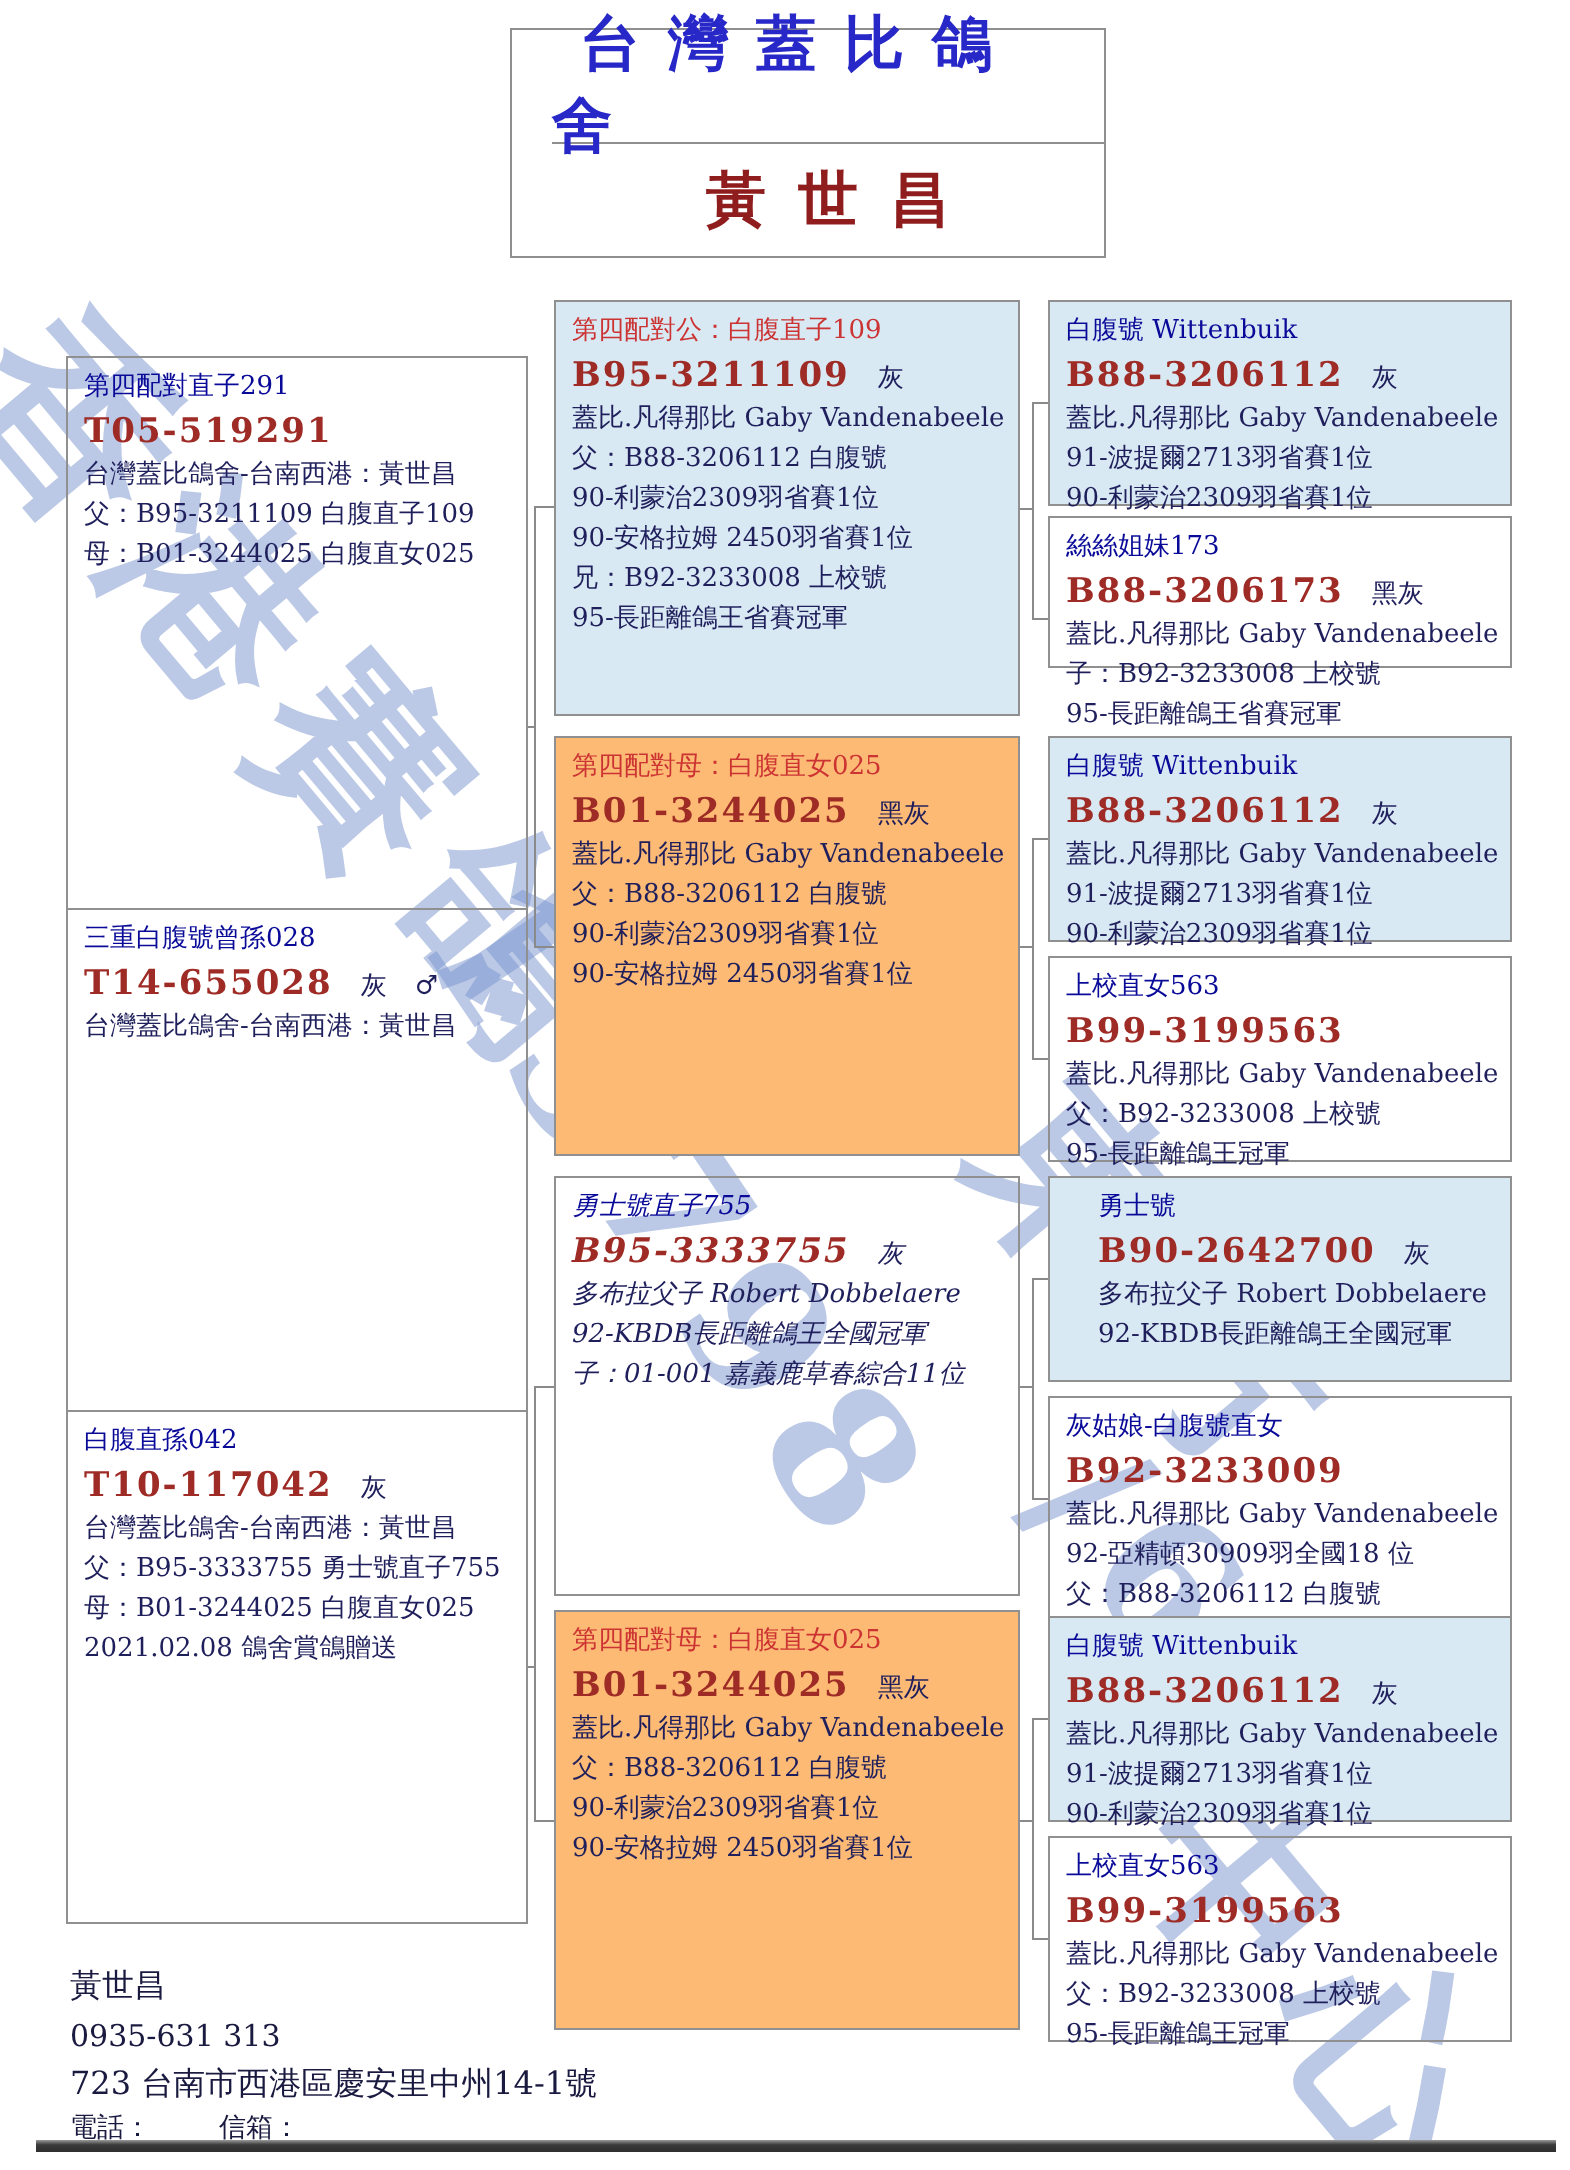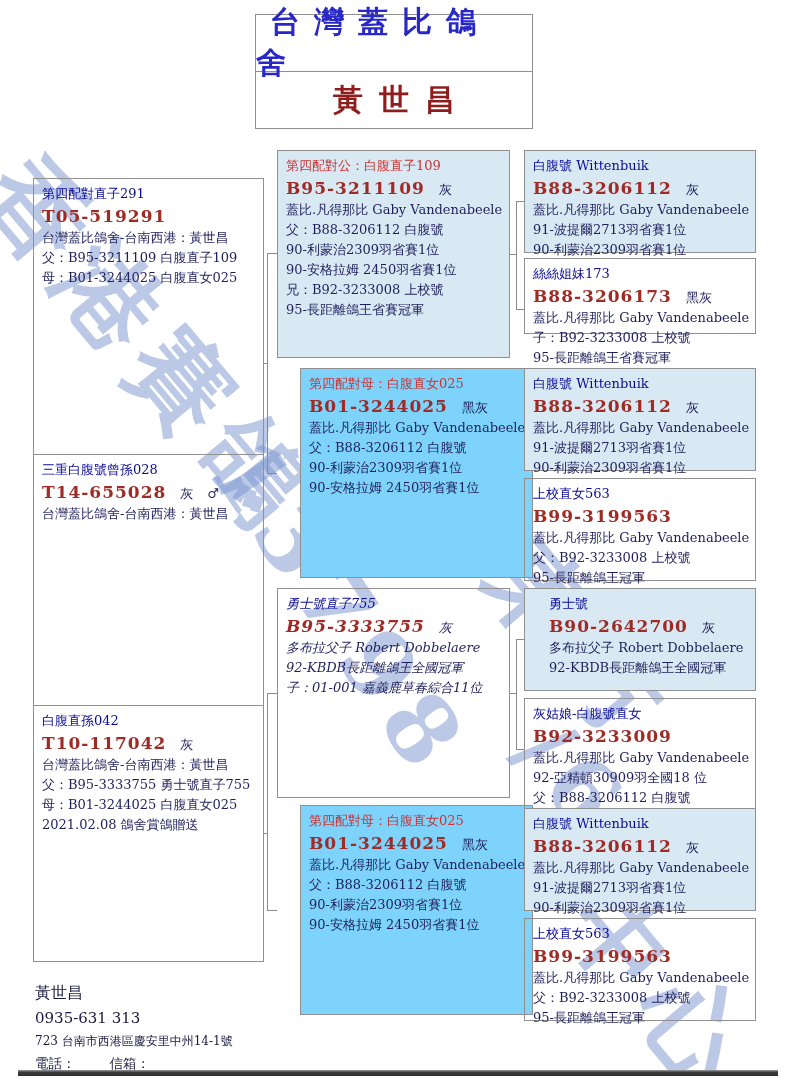--- a/index.html
+++ b/index.html
@@ -2,46 +2,46 @@
 <html><head>
 <meta charset="utf-8">
 <style>
   html,body{margin:0;padding:0;}
   body{
     width:785px;height:1085px;position:relative;background:#ffffff;
     font-family:"DejaVu Serif","Liberation Serif",serif;
     overflow:hidden;
   }
   
-  .hdr{position:absolute;left:255px;top:14px;width:276px;border:1px solid #8f8f8f;background:#ffffff;z-index:3;}
+  .hdr{position:absolute;left:255px;top:14px;width:276px;border:1px solid #8f8f8f;background:#ffffff;z-index:3;padding-left:20px;}
   .hdr-cell{height:56px;display:flex;align-items:center;justify-content:center;font-weight:bold;}
   .hdr-loft{font-size:30px;letter-spacing:14px;color:#2828c8;border-bottom:1px solid #8f8f8f;text-indent:14px;}
   .hdr-owner{font-size:30px;letter-spacing:16px;color:#8f1d1d;text-indent:16px;}
   
   .box{position:absolute;border:1px solid #909090;box-sizing:border-box;
        padding:5px 8px;font-size:13px;line-height:20px;color:#1f1f5c;z-index:2;}
   .bg-blue{background:#d9e9f3;}
-  .bg-pink{background:#7dd3fc;margin-left:23px;}
+  .bg-pink{background:#fdba74;}
   .bg-trans{background:transparent;}
   .btitle{color:#0a0a99;white-space:nowrap;}
   .btitle.red{color:#cc3333;}
   .ringline{white-space:nowrap;height:24px;line-height:24px;}
   .ring{color:#9e2b25;font-weight:bold;font-size:17px;letter-spacing:1px;}
   .note{color:#1f1f5c;font-size:13px;margin-left:14px;}
   .lines div{white-space:nowrap;}
   
   .cl{position:absolute;background:#8a8a8a;z-index:1;}
   
   .wm{position:absolute;z-index:1;color:rgba(120,148,205,0.50);font-weight:bold;
       font-size:100px;letter-spacing:12px;white-space:nowrap;transform-origin:left top;pointer-events:none;}
   
   .contact{position:absolute;left:35px;top:980px;z-index:2;color:#1a1a40;}
   .c-name{font-size:16px;line-height:26px;}
   .c-phone{font-size:15px;line-height:24px;}
-  .c-addr{font-size:12px;line-height:23px;text-align:center;}
+  .c-addr{font-size:16px;line-height:23px;text-align:center;}
   .c-labels{font-size:13.5px;line-height:22px;font-family:Liberation Serif, serif;}
   .c-labels .lbl2{margin-left:34px;}
   
   .bottom-bar{position:absolute;left:18px;top:1070px;width:760px;height:6px;z-index:2;
       background:linear-gradient(#9a9a9a, #3a3a3a 40%, #2e2e2e);}
 </style>
 </head>
 <body>
 
 <span class="wm" style="left:55px;top:130px;transform:rotate(50deg);">香港賽鴿</span>

